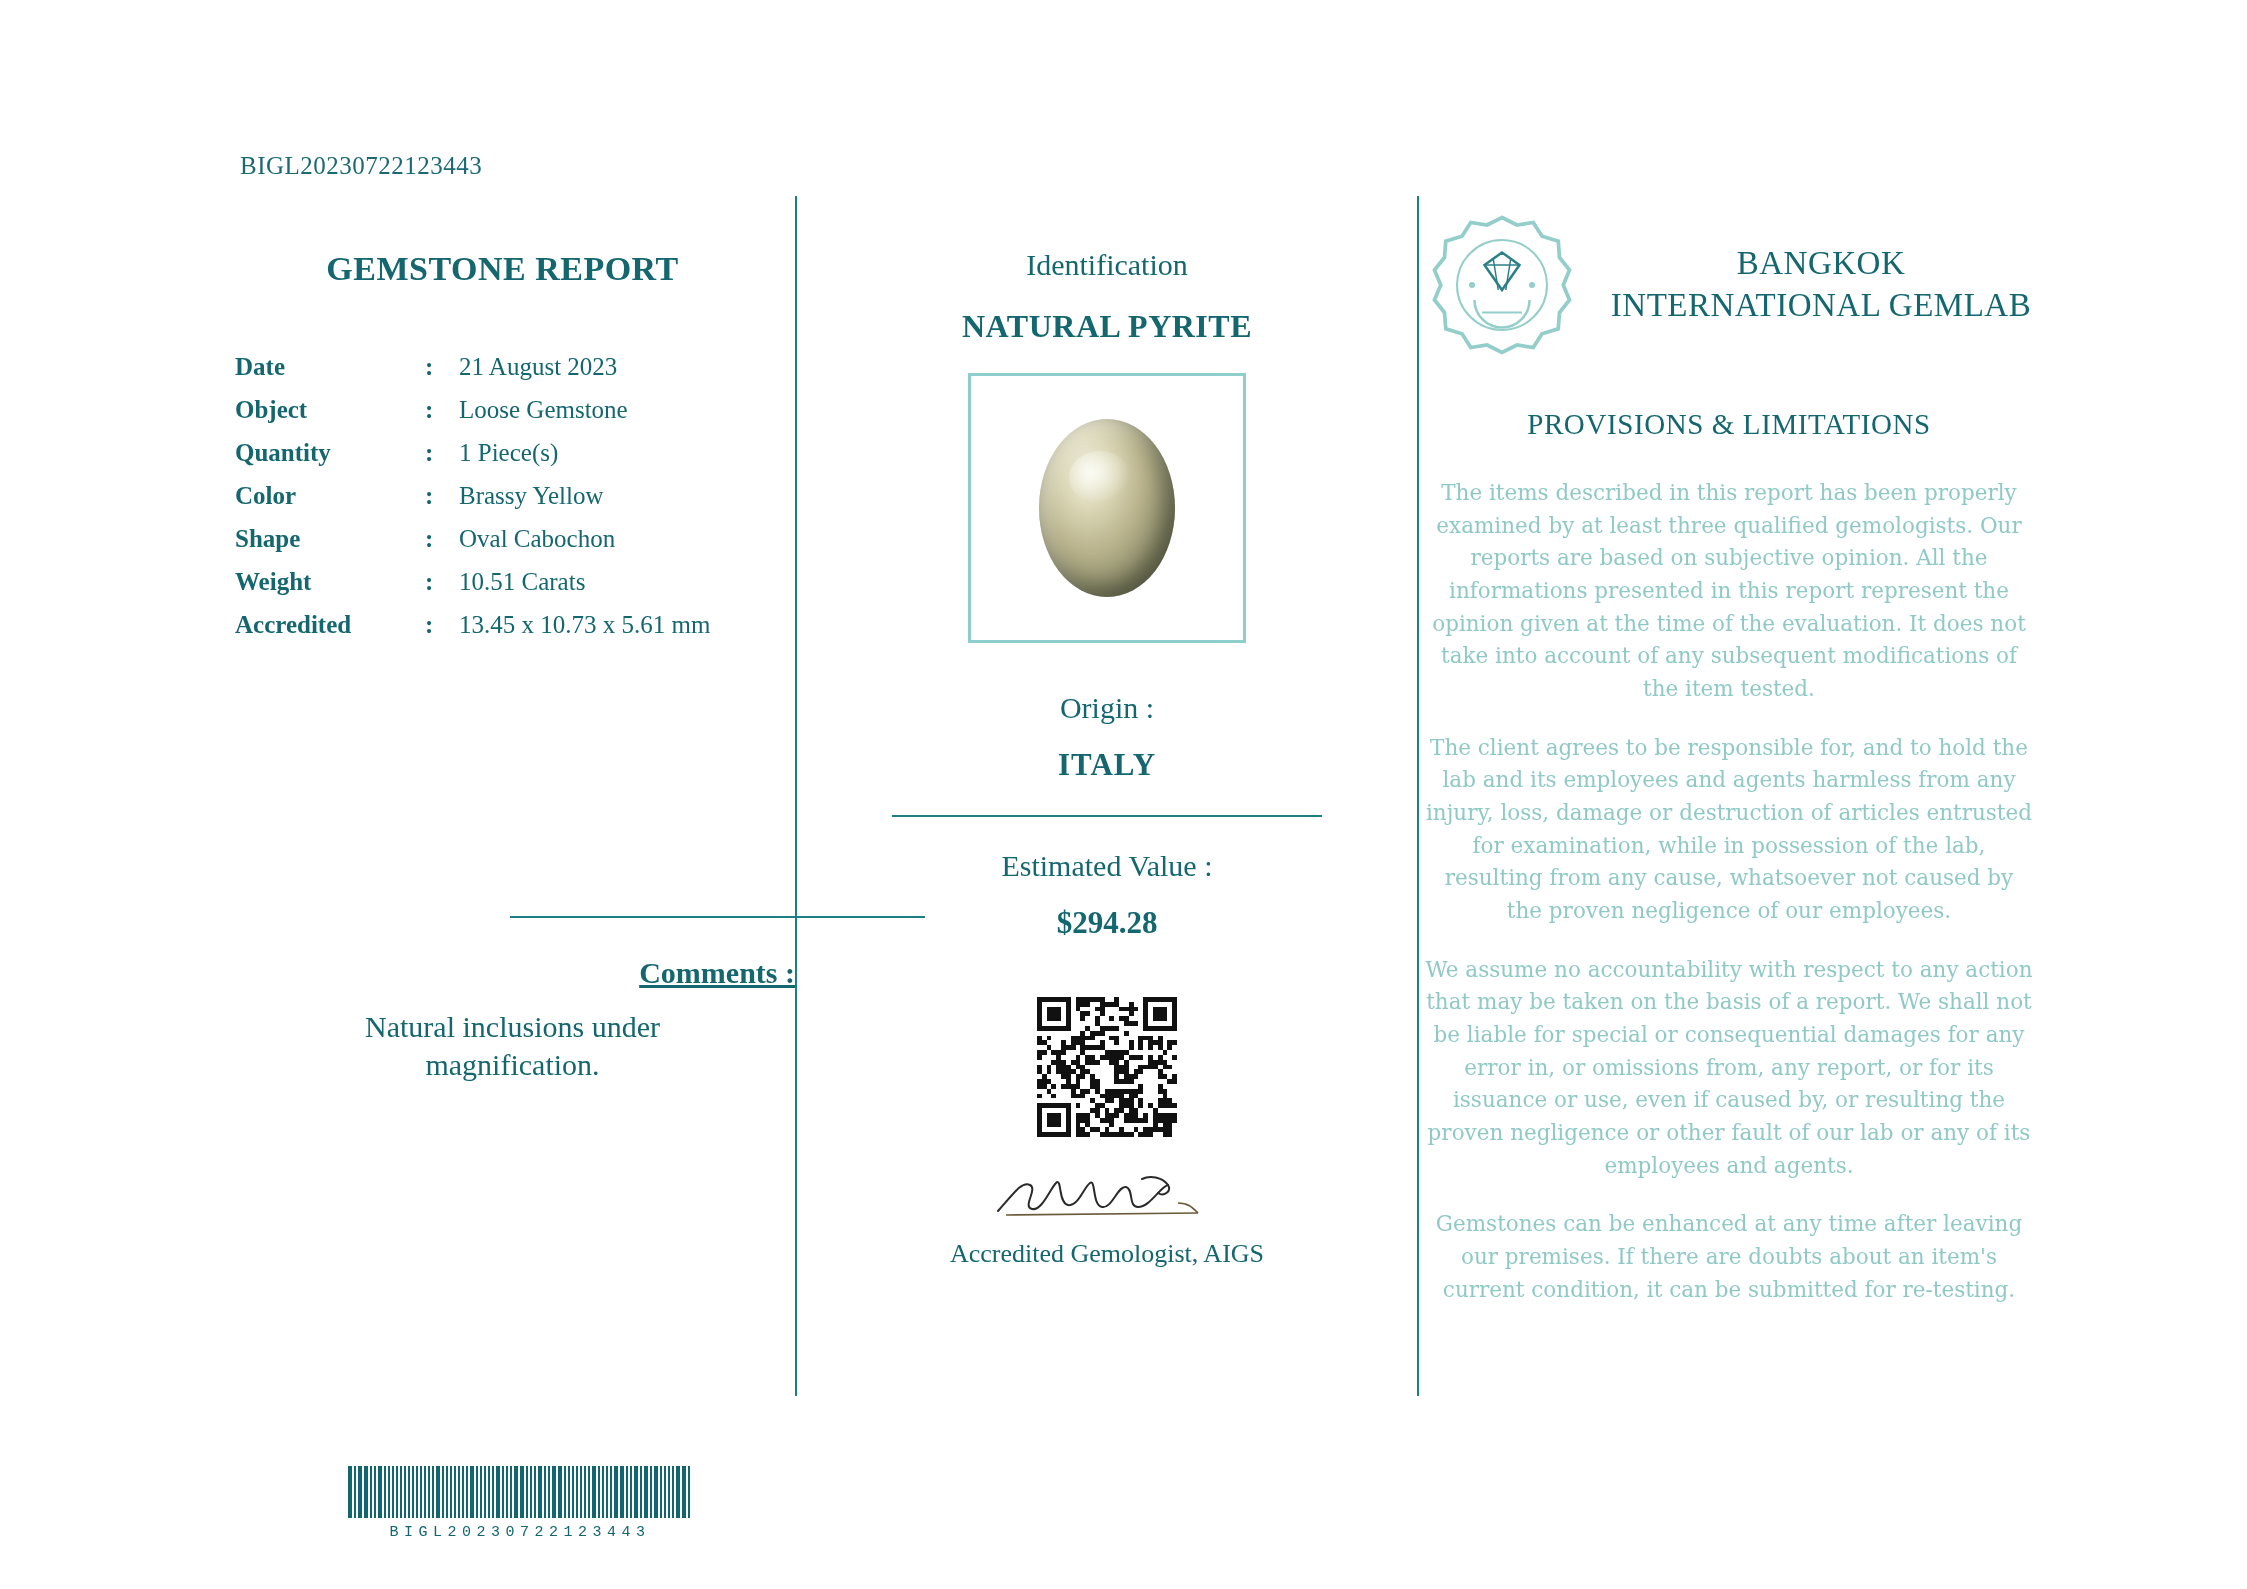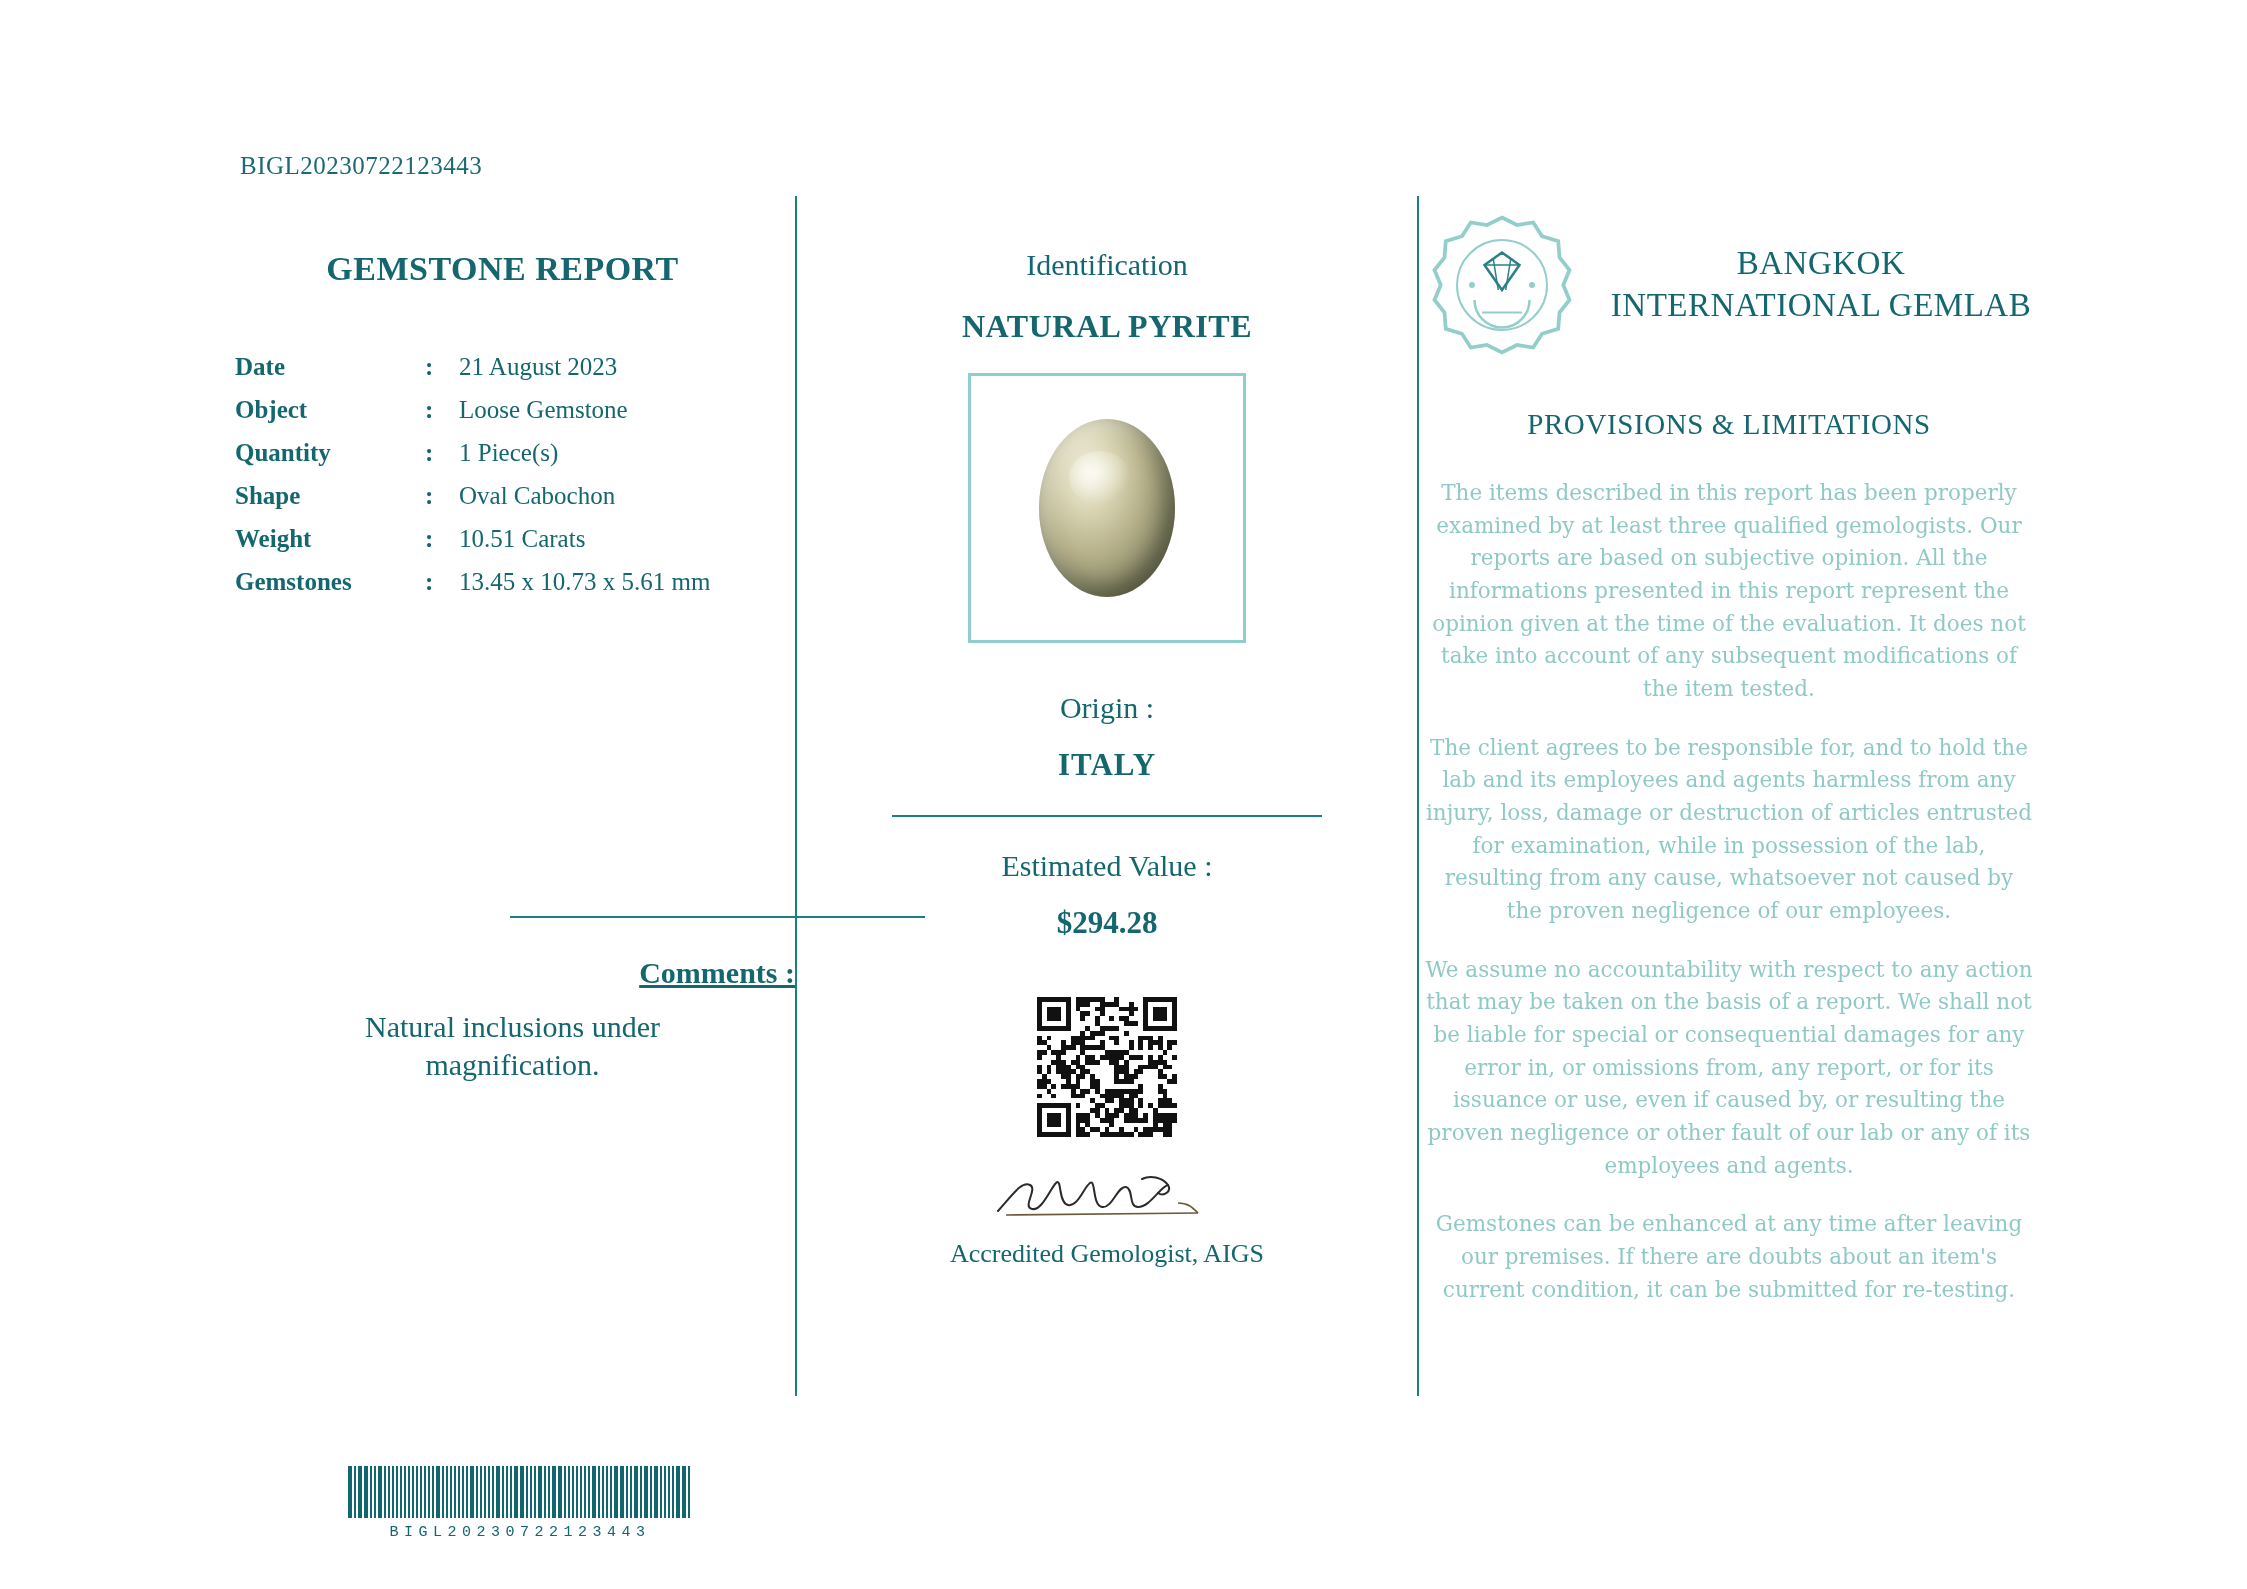--- a/index.html
+++ b/index.html
@@ -256,31 +256,36 @@
             <td class="spec-label">Object</td>
             <td class="spec-colon">:</td>
             <td class="spec-value">Loose Gemstone</td>
           </tr>
           <tr>
             <td class="spec-label">Quantity</td>
             <td class="spec-colon">:</td>
             <td class="spec-value">1 Piece(s)</td>
           </tr>
           <tr>
+            <td class="spec-label">Color</td>
+            <td class="spec-colon">:</td>
+            <td class="spec-value">Brassy Yellow</td>
+          </tr>
+          <tr>
             <td class="spec-label">Shape</td>
             <td class="spec-colon">:</td>
             <td class="spec-value">Oval Cabochon</td>
           </tr>
           <tr>
             <td class="spec-label">Weight</td>
             <td class="spec-colon">:</td>
             <td class="spec-value">10.51 Carats</td>
           </tr>
           <tr>
-            <td class="spec-label">Gemstones</td>
+            <td class="spec-label">Accredited</td>
             <td class="spec-colon">:</td>
             <td class="spec-value">13.45 x 10.73 x 5.61 mm</td>
           </tr>
         </tbody>
       </table>
 
       <div class="left-rule"></div>
       <div class="comments-title">Comments :</div>
       <div class="comments-body">Natural inclusions under magnification.</div>
 

